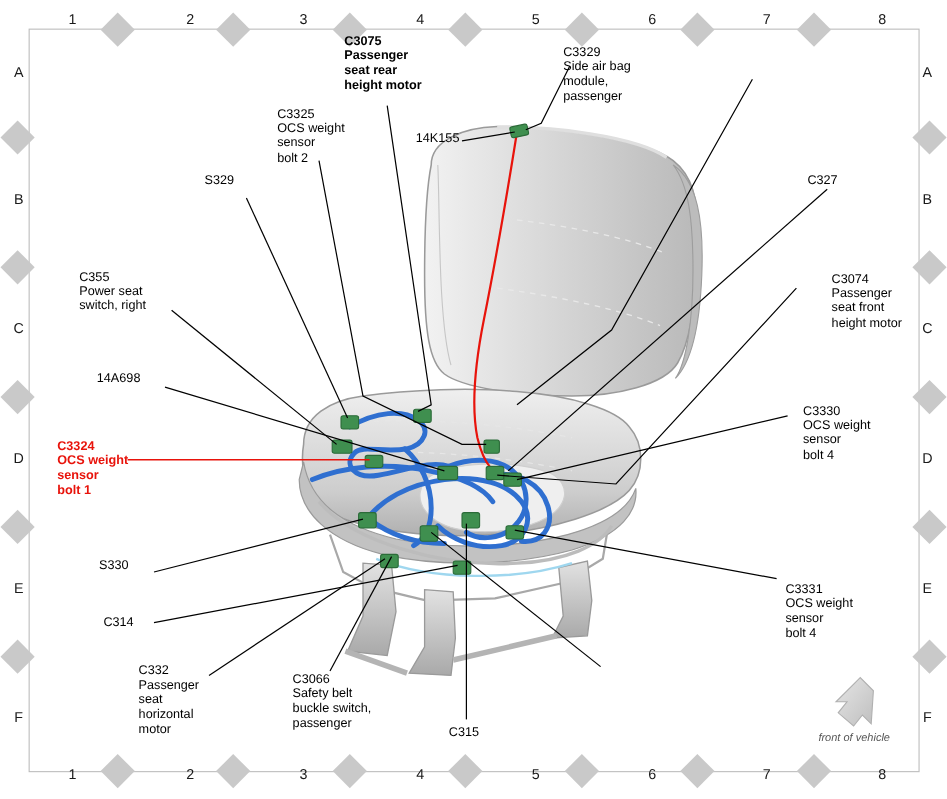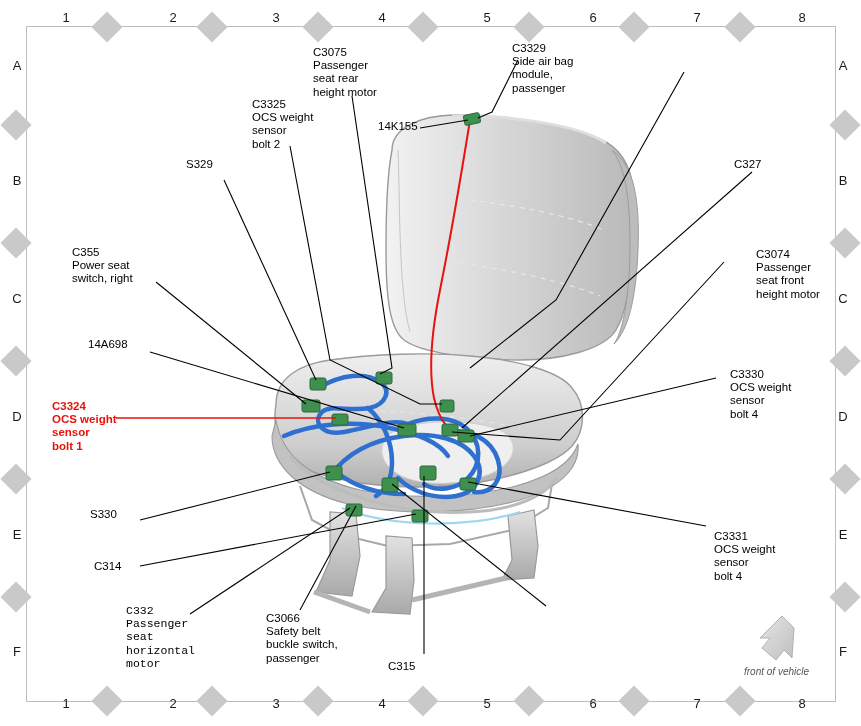--- a/index.html
+++ b/index.html
@@ -193,49 +193,49 @@
       <path d="M420,128 L468,120"></path>
     </g>
 
     <path d="M116,418 L336,418" stroke="#e8130b" stroke-width="1.3" fill="none"></path>
 
     <g>
       <path d="M782,616 L760,638 L770,638 L762,648 L776,660 L784,650 L792,658 L794,628 Z" fill="url(#gArrow)" stroke="#b0b0b0" stroke-width="1"></path>
     </g>
   </svg>
 
-  <div class="lbl" style="left:313px;top:46px;">C3075
+  <div class="lbl" style="left:313px;top:32px;font-weight:bold;">C3075
 Passenger
 seat rear
 height motor</div>
   <div class="lbl" style="left:252px;top:98px;">C3325
 OCS weight
 sensor
 bolt 2</div>
   <div class="lbl" style="left:186px;top:158px;">S329</div>
   <div class="lbl" style="left:72px;top:246px;">C355
 Power seat
 switch, right</div>
   <div class="lbl" style="left:88px;top:338px;">14A698</div>
   <div class="lbl red" style="left:52px;top:400px;">C3324
 OCS weight
 sensor
 bolt 1</div>
   <div class="lbl" style="left:90px;top:508px;">S330</div>
   <div class="lbl" style="left:94px;top:560px;text-align:center;">C314</div>
-  <div class="lbl" style="left:126px;top:604px;font-family:Liberation Mono, monospace;">C332
+  <div class="lbl" style="left:126px;top:604px;">C332
 Passenger
 seat
 horizontal
 motor</div>
   <div class="lbl" style="left:266px;top:612px;">C3066
 Safety belt
 buckle switch,
 passenger</div>
-  <div class="lbl" style="left:388px;top:660px;">C315</div>
+  <div class="lbl" style="left:408px;top:660px;">C315</div>
   <div class="lbl" style="left:714px;top:530px;">C3331
 OCS weight
 sensor
 bolt 4</div>
   <div class="lbl" style="left:730px;top:368px;">C3330
 OCS weight
 sensor
 bolt 4</div>
   <div class="lbl" style="left:756px;top:248px;">C3074
 Passenger

